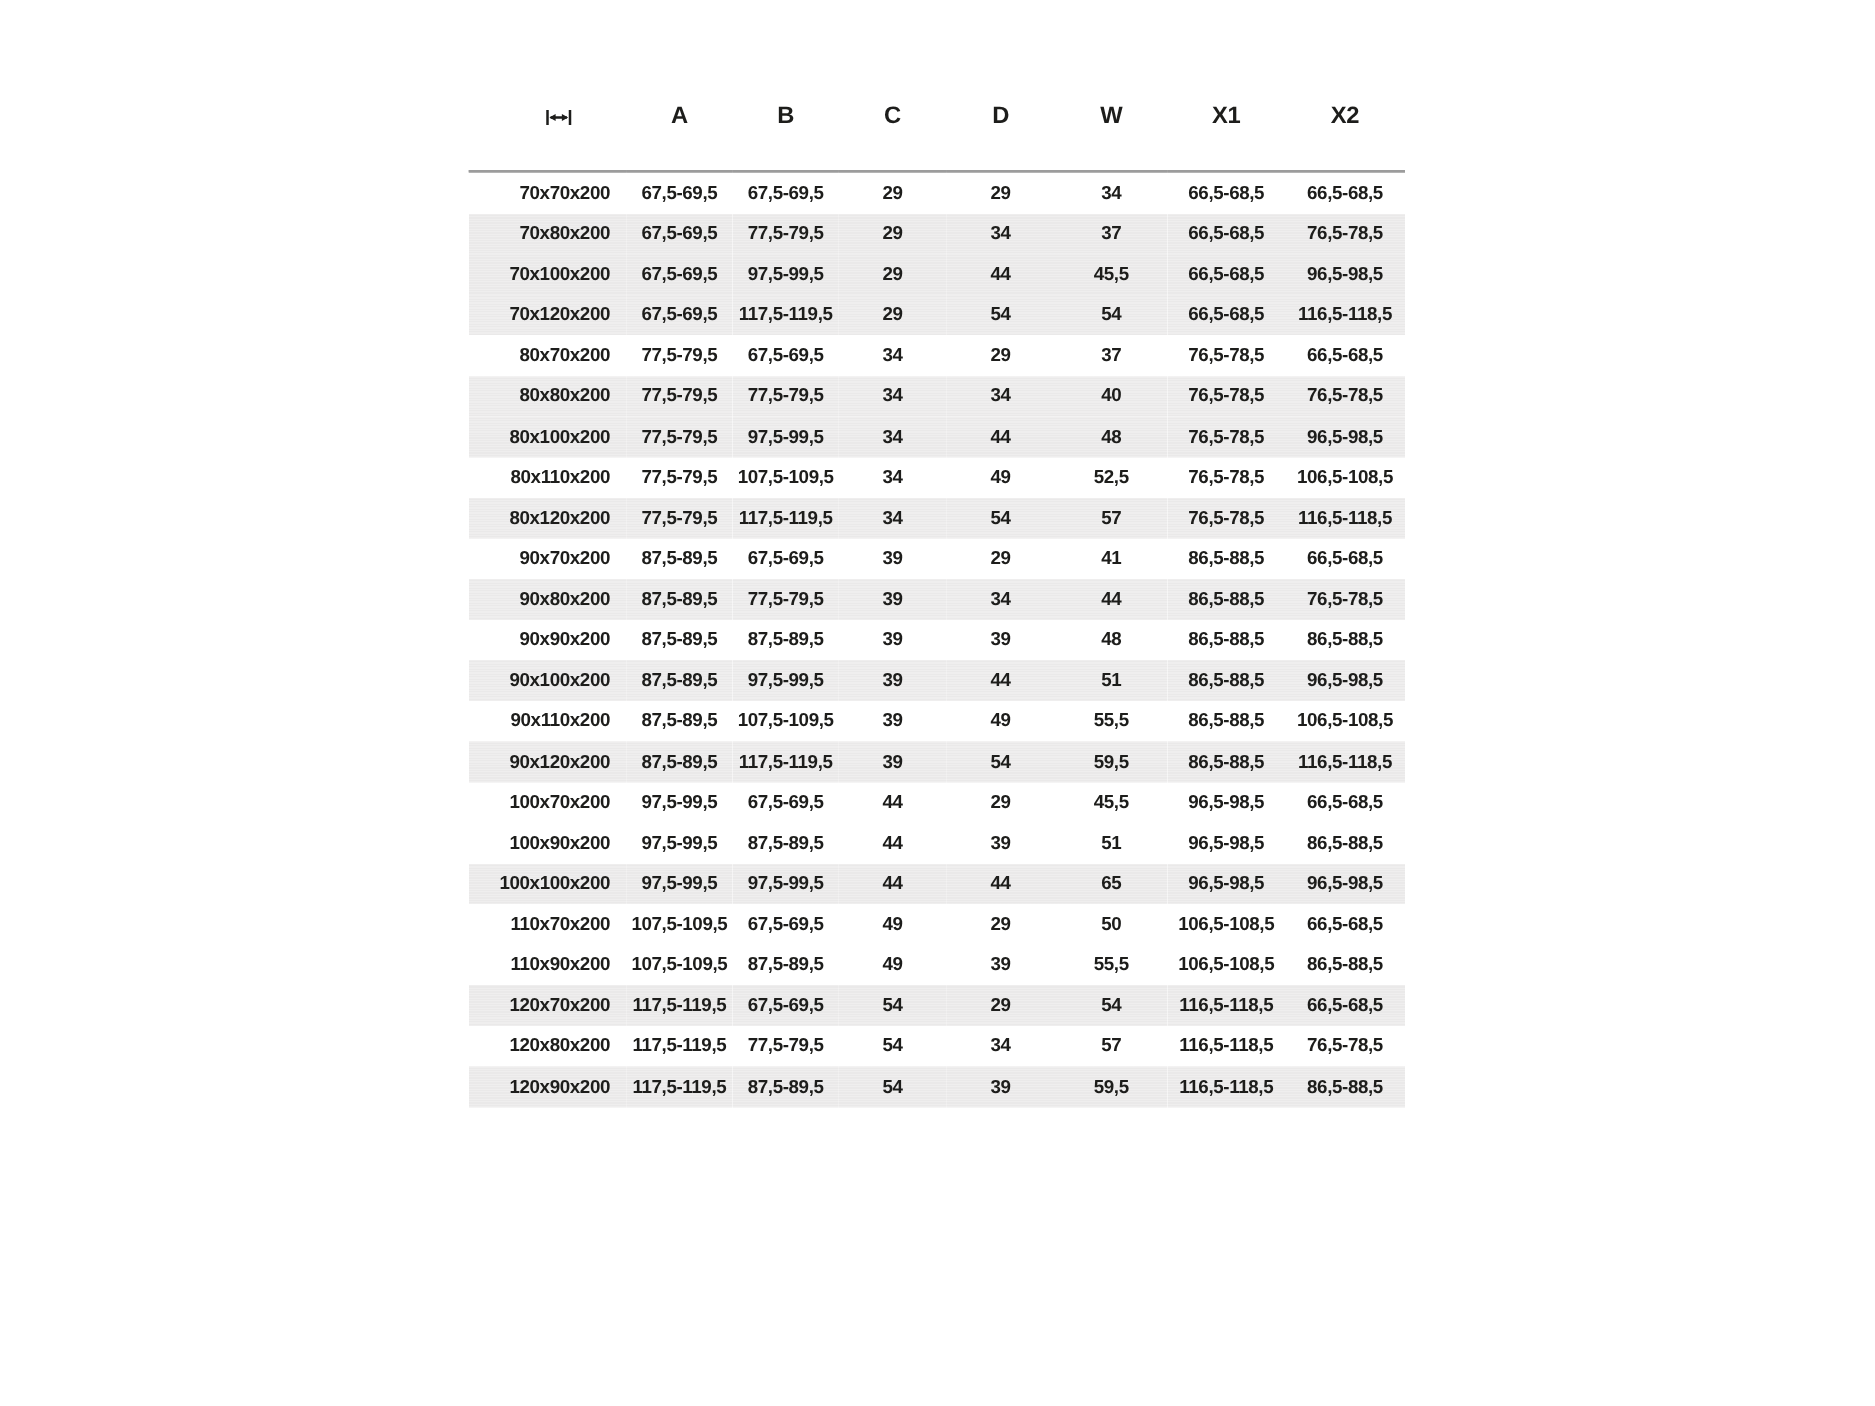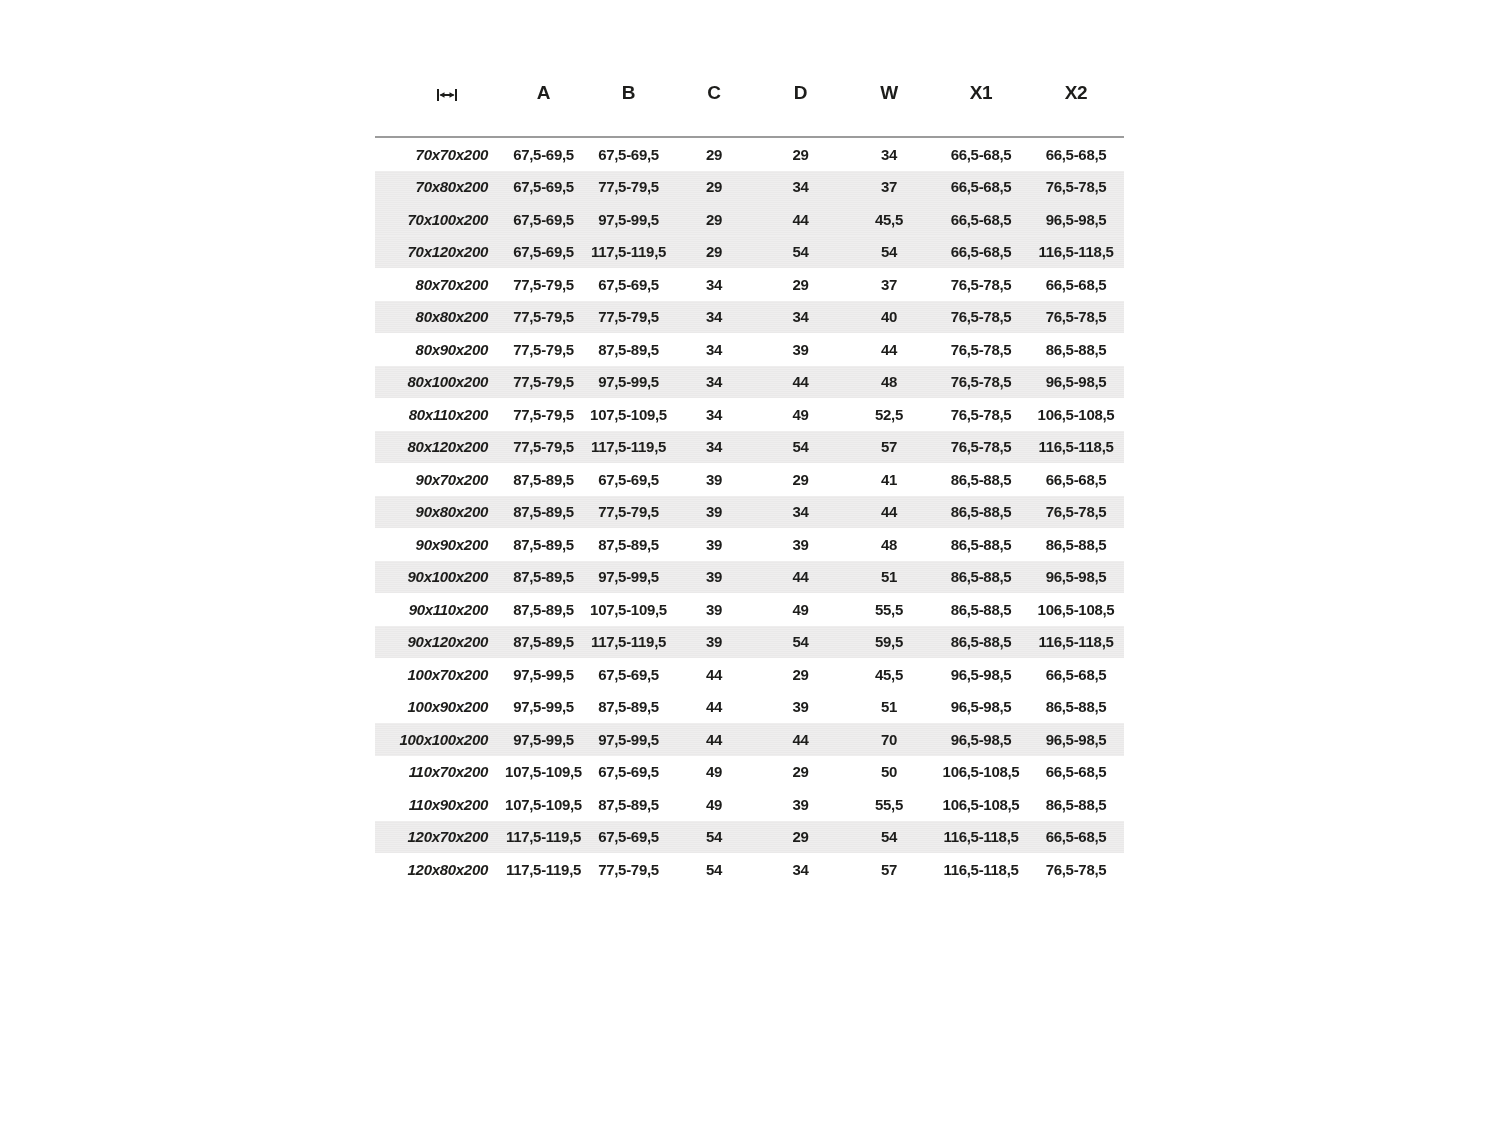--- a/index.html
+++ b/index.html
@@ -51,21 +51,20 @@
     font-size: 15px;
     font-weight: bold;
     letter-spacing: -0.3px;
     text-align: center;
     white-space: nowrap;
     overflow: hidden;
   }
   table.dim-table td.col-size {
     text-align: right;
     padding-right: 13px;
-    font-style: italic;
   }
   table.dim-table tbody tr.striped {
     background: repeating-linear-gradient(
       180deg,
       #efeeee 0px, #efeeee 1px,
       #eae9e9 1px, #eae9e9 2px
     );
   }
 </style>
 </head>
@@ -163,30 +162,20 @@
         <tr class="striped">
           <td class="col-size">80x80x200</td>
           <td>77,5-79,5</td>
           <td>77,5-79,5</td>
           <td>34</td>
           <td>34</td>
           <td>40</td>
           <td>76,5-78,5</td>
           <td>76,5-78,5</td>
         </tr>
-        <tr>
-          <td class="col-size">80x90x200</td>
-          <td>77,5-79,5</td>
-          <td>87,5-89,5</td>
-          <td>34</td>
-          <td>39</td>
-          <td>44</td>
-          <td>76,5-78,5</td>
-          <td>86,5-88,5</td>
-        </tr>
         <tr class="striped">
           <td class="col-size">80x100x200</td>
           <td>77,5-79,5</td>
           <td>97,5-99,5</td>
           <td>34</td>
           <td>44</td>
           <td>48</td>
           <td>76,5-78,5</td>
           <td>96,5-98,5</td>
         </tr>
@@ -289,21 +278,21 @@
           <td>51</td>
           <td>96,5-98,5</td>
           <td>86,5-88,5</td>
         </tr>
         <tr class="striped">
           <td class="col-size">100x100x200</td>
           <td>97,5-99,5</td>
           <td>97,5-99,5</td>
           <td>44</td>
           <td>44</td>
-          <td>70</td>
+          <td>65</td>
           <td>96,5-98,5</td>
           <td>96,5-98,5</td>
         </tr>
         <tr>
           <td class="col-size">110x70x200</td>
           <td>107,5-109,5</td>
           <td>67,5-69,5</td>
           <td>49</td>
           <td>29</td>
           <td>50</td>
@@ -332,16 +321,26 @@
         </tr>
         <tr>
           <td class="col-size">120x80x200</td>
           <td>117,5-119,5</td>
           <td>77,5-79,5</td>
           <td>54</td>
           <td>34</td>
           <td>57</td>
           <td>116,5-118,5</td>
           <td>76,5-78,5</td>
+        </tr>
+        <tr class="striped">
+          <td class="col-size">120x90x200</td>
+          <td>117,5-119,5</td>
+          <td>87,5-89,5</td>
+          <td>54</td>
+          <td>39</td>
+          <td>59,5</td>
+          <td>116,5-118,5</td>
+          <td>86,5-88,5</td>
         </tr>
       </tbody>
   </table>
 </div>
 
 </body></html>

